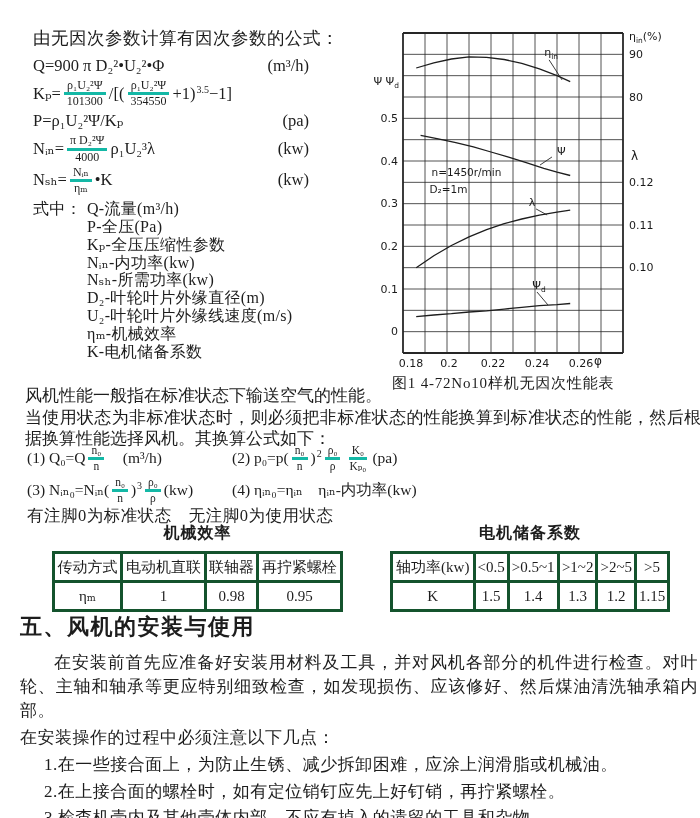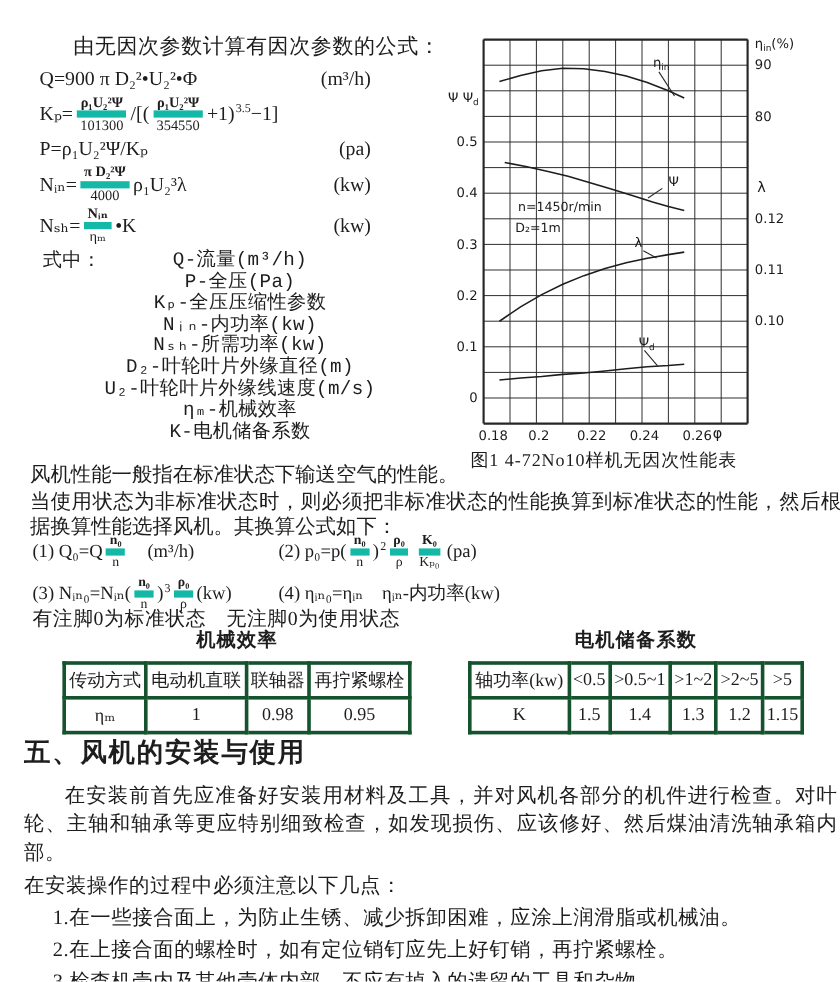--- a/index.html
+++ b/index.html
@@ -2,32 +2,32 @@
 <html><head>
 <meta charset="utf-8">
 <style>
   html,body{margin:0;padding:0;}
   body{
     width:700px;height:818px;position:relative;background:#ffffff;
     font-family:"Liberation Serif","DejaVu Serif",serif;color:#1d1d1d;
     overflow:hidden;
   }
   
-  .left-block{position:absolute;left:33px;top:26px;width:362px;text-align:center;}
+  .left-block{position:absolute;left:33px;top:26px;width:362px;}
   .fb-title{font-size:17.5px;letter-spacing:.5px;margin-bottom:5px;}
   .fline{display:flex;align-items:center;width:276px;font-size:16.5px;margin-bottom:2px;min-height:22px;}
   .fline .unit{margin-left:auto;}
   .frac{display:inline-flex;flex-direction:column;align-items:center;vertical-align:middle;
         margin:0 3px;line-height:1.1;font-size:12px;}
-  .frac .num{padding:0 3px;border-bottom:6px solid #14b8a6;font-weight:bold;}
+  .frac .num{padding:0 3px;border-bottom:3px solid #14b8a6;}
   .frac .den{padding:0 3px;}
   sup.fsup{font-size:10px;line-height:1;margin-left:1px;transform:translateY(-4px);}
   .defs{display:flex;font-size:16px;line-height:17.8px;margin-top:5px;letter-spacing:.3px;}
   .defs-label{flex:0 0 54px;}
-  .defs ul{margin:0;padding:0;list-style:none;font-family:Liberation Mono, monospace;}
+  .defs ul{margin:0;padding:0;list-style:none;}
   
   .chart-wrap{position:absolute;left:375px;top:22px;width:325px;height:350px;}
   .chart-wrap svg{overflow:visible;}
   svg text{fill:#1a1a1a;font-family:"DejaVu Sans","Liberation Sans",sans-serif;}
   .chart-caption{position:absolute;left:392px;top:374px;width:300px;font-size:15px;letter-spacing:.8px;}
   
   .para-block{position:absolute;left:25px;top:385px;width:676px;font-size:17px;line-height:21.5px;text-align:justify;}
   .para-block .p1{display:block;}
   
   .conv{position:absolute;left:27px;top:444px;width:650px;display:grid;grid-template-columns:205px 1fr;row-gap:4px;font-size:15.5px;}

